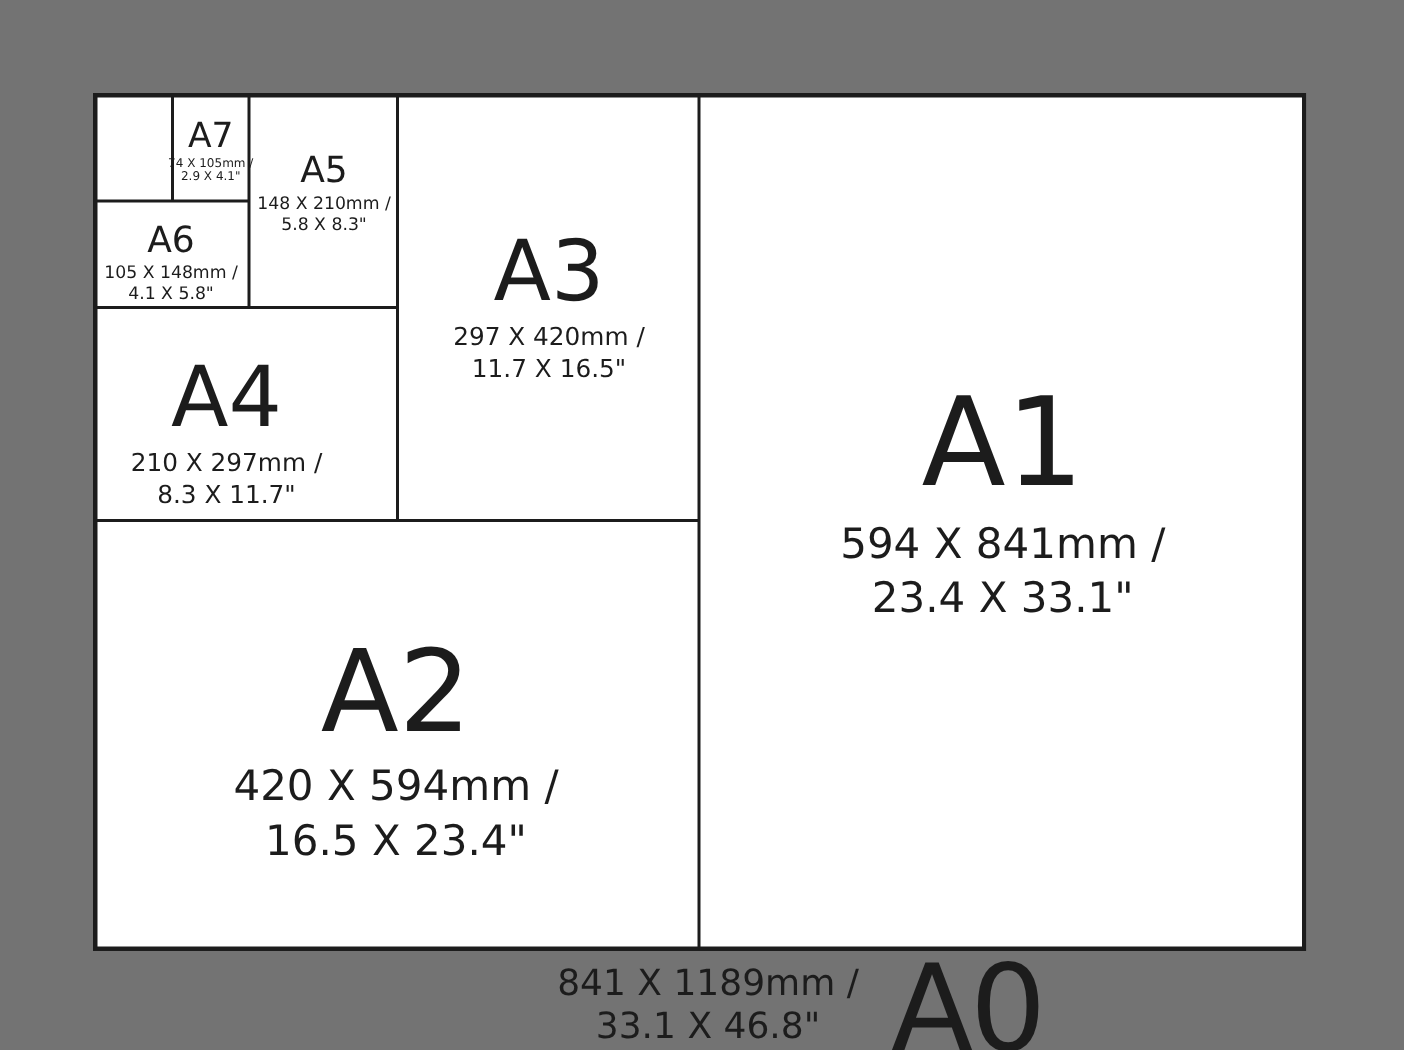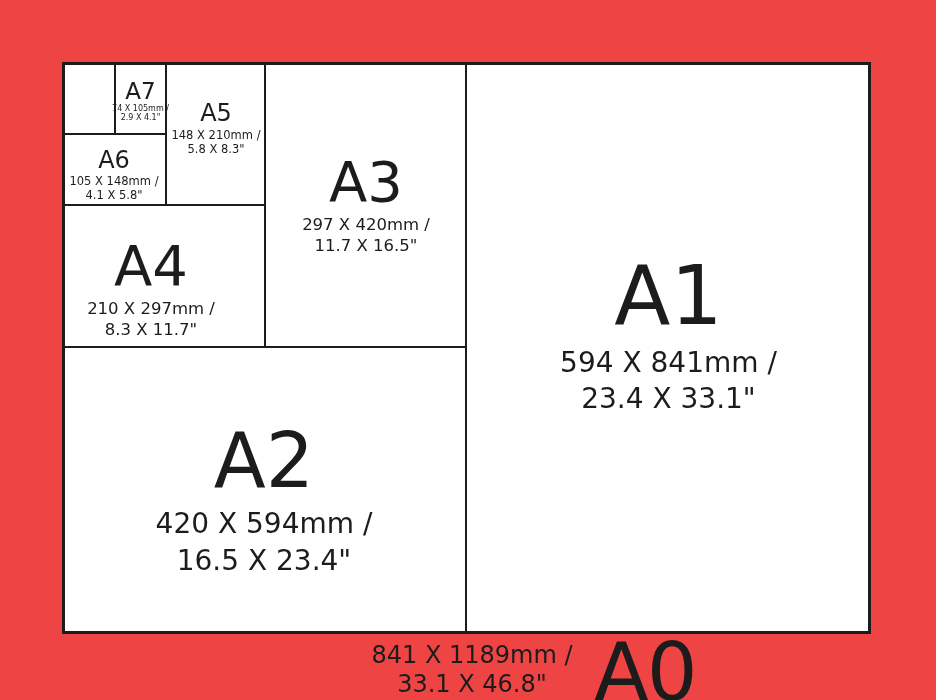--- a/index.html
+++ b/index.html
@@ -1,17 +1,17 @@
 <!DOCTYPE html>
 <html><head>
 <meta charset="utf-8">
 <style>
   html,body{margin:0;padding:0;background:#ffffff;}
   .canvas{
-    position:relative;width:936px;height:700px;background:#ef4444;overflow:hidden;
+    position:relative;width:936px;height:700px;background:#737373;overflow:hidden;
     font-family:"DejaVu Sans","Liberation Sans",sans-serif;color:#1c1c1c;
   }
   .frame{
     position:absolute;left:62px;top:62px;width:809px;height:572px;
     border:3px solid #1c1c1c;box-sizing:border-box;background:#ffffff;
   }
   .line{position:absolute;background:#1c1c1c;}
   .line.v{width:2px;}
   .line.h{height:2px;}
   .div-a1{left:465px;top:62px;height:572px;}

